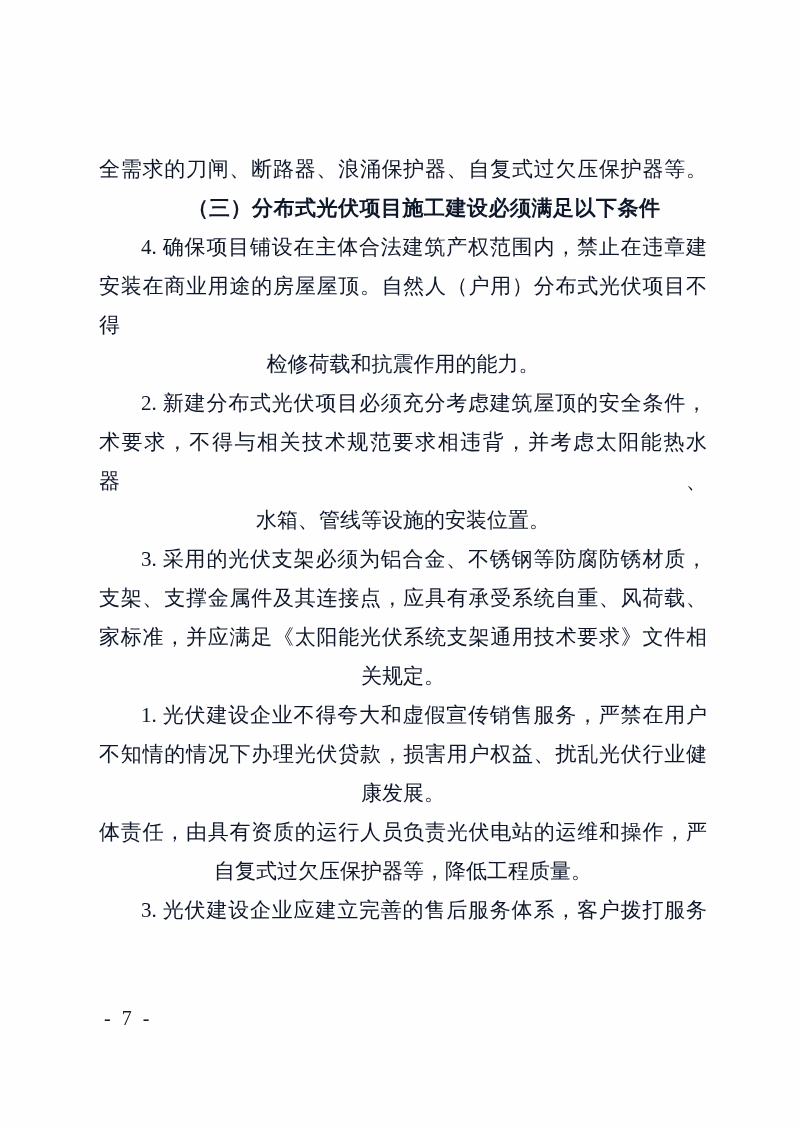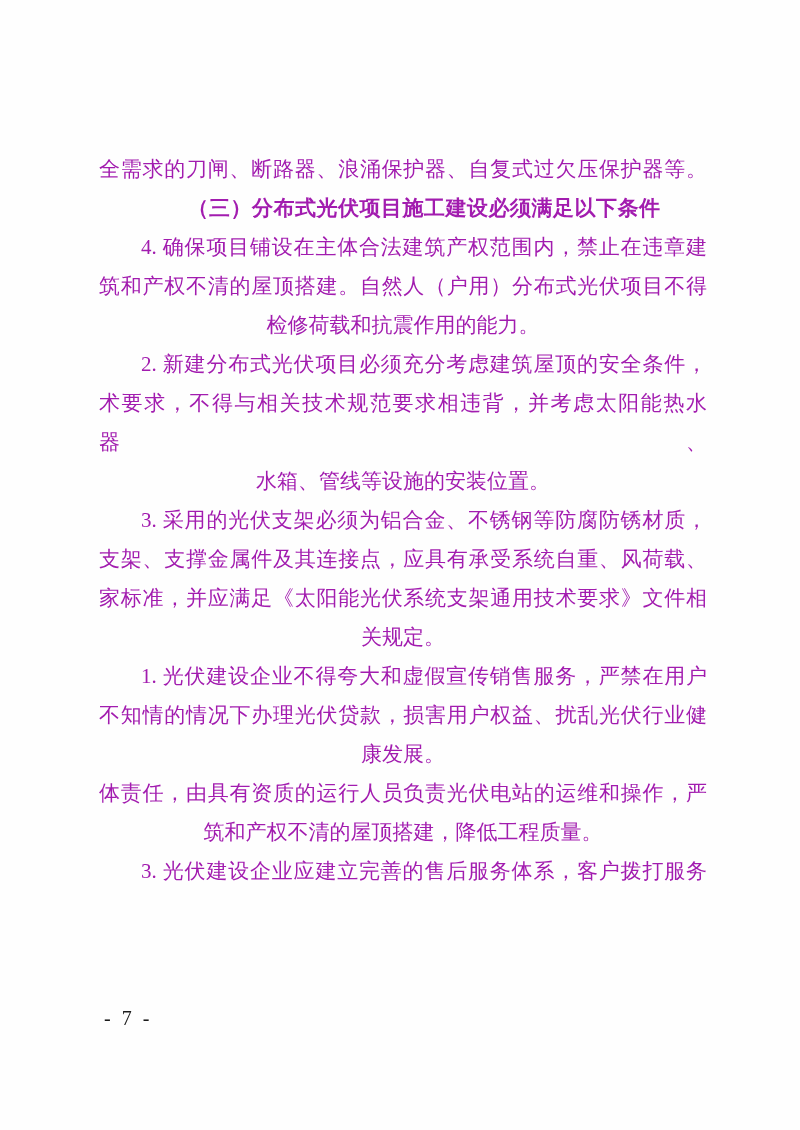--- a/index.html
+++ b/index.html
@@ -14,21 +14,21 @@
     margin: 0 auto;
     background: #fefefe;
     overflow: hidden;
     font-family: "Liberation Serif", "DejaVu Serif", serif;
   }
   .textblock {
     position: absolute;
     left: 99px;
     top: 150px;
     width: 608px;
-    color: #a21caf;
+    color: #0f172a;
     font-size: 21px;
     line-height: 39px;
   }
   .line {
     white-space: nowrap;
     text-align: center;
   }
   .line.justify {
     white-space: normal;
     text-align: justify;
@@ -54,30 +54,30 @@
   }
 </style>
 </head>
 <body>
 
 <div class="page">
   <div class="textblock">
       <div class="line justify">全需求的刀闸、断路器、浪涌保护器、自复式过欠压保护器等。</div>
       <div class="line heading indent">（三）分布式光伏项目施工建设必须满足以下条件</div>
       <div class="line indent justify">4. 确保项目铺设在主体合法建筑产权范围内，禁止在违章建</div>
-      <div class="line justify">筑和产权不清的屋顶搭建。自然人（户用）分布式光伏项目不得</div>
+      <div class="line justify">安装在商业用途的房屋屋顶。自然人（户用）分布式光伏项目不得</div>
       <div class="line">检修荷载和抗震作用的能力。</div>
       <div class="line indent justify">2. 新建分布式光伏项目必须充分考虑建筑屋顶的安全条件，</div>
       <div class="line justify">术要求，不得与相关技术规范要求相违背，并考虑太阳能热水器、</div>
       <div class="line">水箱、管线等设施的安装位置。</div>
       <div class="line indent justify">3. 采用的光伏支架必须为铝合金、不锈钢等防腐防锈材质，</div>
       <div class="line justify">支架、支撑金属件及其连接点，应具有承受系统自重、风荷载、</div>
       <div class="line justify">家标准，并应满足《太阳能光伏系统支架通用技术要求》文件相</div>
       <div class="line">关规定。</div>
       <div class="line indent justify">1. 光伏建设企业不得夸大和虚假宣传销售服务，严禁在用户</div>
       <div class="line justify">不知情的情况下办理光伏贷款，损害用户权益、扰乱光伏行业健</div>
       <div class="line">康发展。</div>
       <div class="line justify">体责任，由具有资质的运行人员负责光伏电站的运维和操作，严</div>
-      <div class="line">筑和产权不清的屋顶搭建，降低工程质量。</div>
+      <div class="line">自复式过欠压保护器等，降低工程质量。</div>
       <div class="line indent justify">3. 光伏建设企业应建立完善的售后服务体系，客户拨打服务</div>
     </div>
   <div class="pagenum">- 7 -</div>
 </div>
 
 </body></html>

